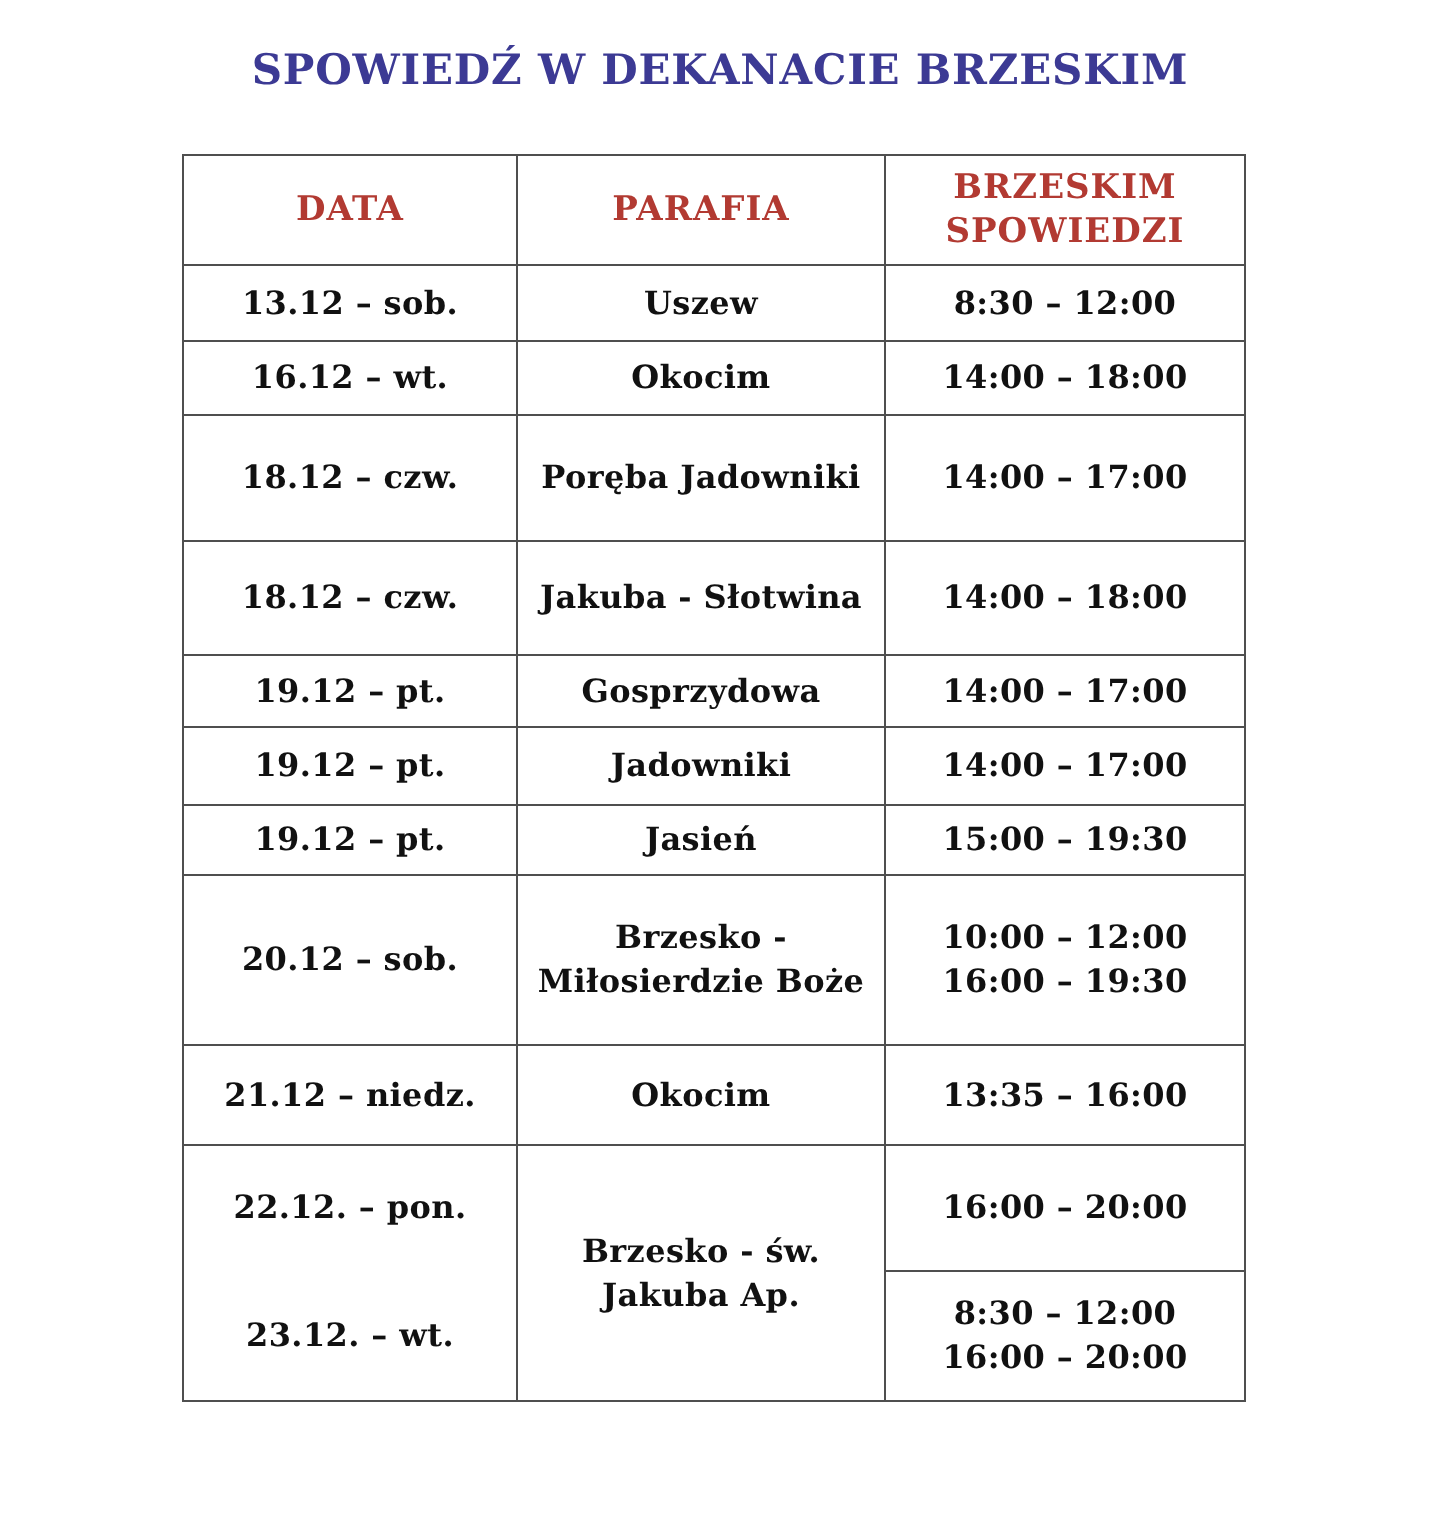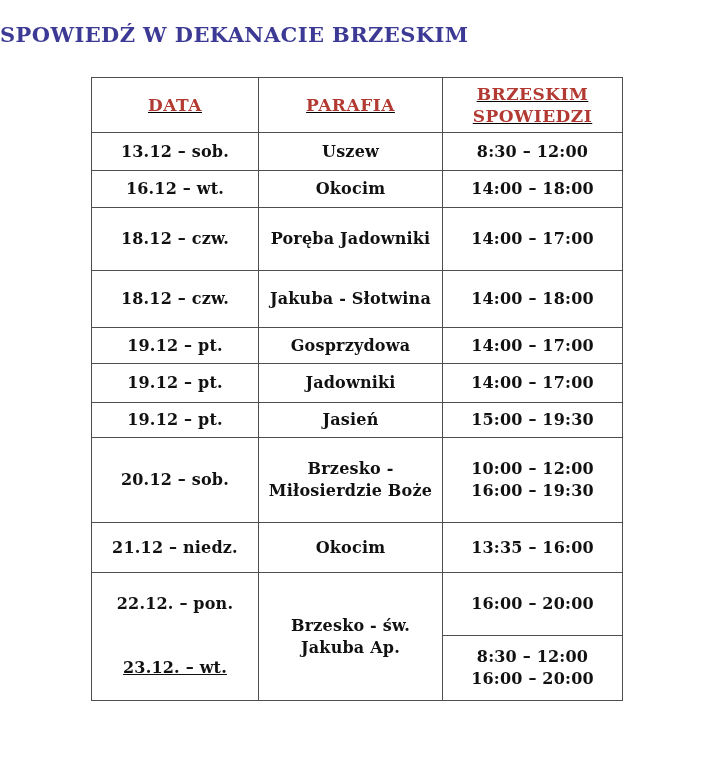--- a/index.html
+++ b/index.html
@@ -8,20 +8,21 @@
     background: #ffffff;
   }
   body {
     width: 720px;
     height: 760px;
     font-family: "DejaVu Serif", "Liberation Serif", serif;
     overflow: hidden;
   }
   .title-block {
     margin-top: 20px;
+    text-align: center;
     color: #3c3a94;
     font-weight: bold;
     font-size: 21px;
     line-height: 1.45;
     letter-spacing: 0.4px;
   }
   .title-line { display: block; }
   table.schedule {
     border-collapse: collapse;
     table-layout: fixed;
@@ -44,34 +45,34 @@
     font-size: 17px;
     letter-spacing: 0.5px;
     line-height: 1.35;
   }
   td {
     color: #111111;
     font-size: 16px;
     letter-spacing: 0.2px;
     line-height: 1.4;
   }
-  thead tr { height: 55px; text-decoration: underline; }
+  thead tr { height: 55px; }
   tbody tr:nth-child(1)  { height: 38px; }
   tbody tr:nth-child(2)  { height: 37px; }
   tbody tr:nth-child(3)  { height: 63px; }
   tbody tr:nth-child(4)  { height: 57px; }
   tbody tr:nth-child(5)  { height: 36px; }
   tbody tr:nth-child(6)  { height: 39px; }
   tbody tr:nth-child(7)  { height: 35px; }
   tbody tr:nth-child(8)  { height: 85px; }
   tbody tr:nth-child(9)  { height: 50px; }
   tbody tr:nth-child(10) { height: 63px; }
   tbody tr:nth-child(11) { height: 65px; }
   td.joint-top    { border-bottom-style: hidden; }
-  td.joint-bottom { border-top-style: hidden; text-decoration: underline; }
+  td.joint-bottom { border-top-style: hidden; }
   .hours-line { display: block; }
 </style>
 </head>
 <body>
 
 <div class="title-block">
   <span class="title-line">SPOWIEDŹ W DEKANACIE BRZESKIM</span>
 </div>
 
 <table class="schedule">

